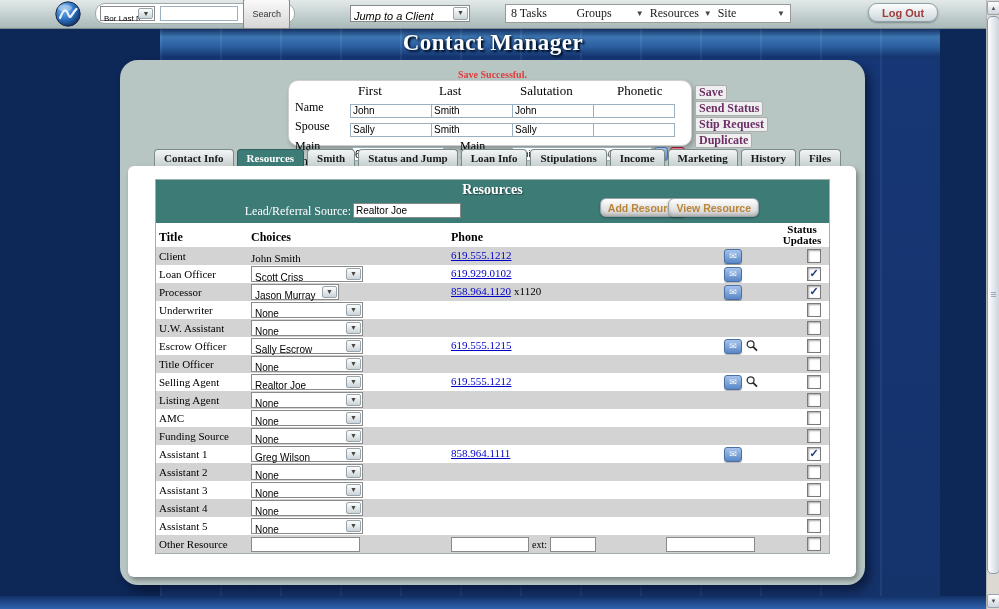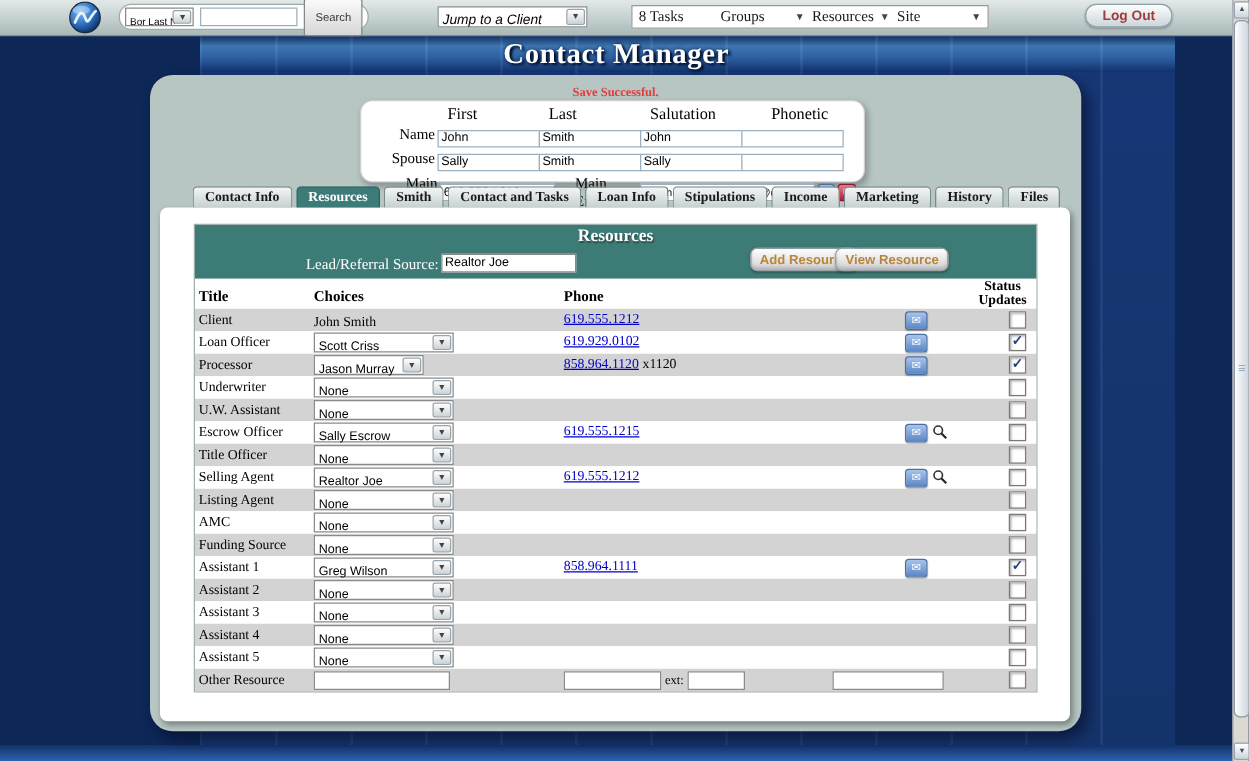--- a/index.html
+++ b/index.html
@@ -56,21 +56,21 @@
     box-shadow:5px 6px 10px rgba(4,10,30,.55);z-index:3;}
   .savemsg{position:absolute;top:9px;left:0;width:100%;text-align:center;
     font:bold 10px "Liberation Serif",serif;color:#e23c3c;}
 
   
   .form-box{position:absolute;left:168px;top:20px;width:404px;height:66px;background:#fff;border:1px solid #cfcfcf;
     border-radius:10px;box-shadow:2px 3px 5px rgba(0,0,0,.25);box-sizing:border-box;padding:2px 6px 4px 6px;}
   .f-grid{display:grid;grid-template-columns:55px 81px 81px 81px 84px;row-gap:1px;}
   .f-head{font:13px "Liberation Serif",serif;padding-left:8px;}
   .f-head.phonetic{padding-left:24px;}
-  .f-label{font:12px "Liberation Serif",serif;text-align:right;padding-right:2px;line-height:15px;}
+  .f-label{font:12px "Liberation Serif",serif;text-align:left;padding-right:2px;line-height:15px;}
   .f-grid input{width:76px;height:12px;border:1px solid #9ab0c0;font:10px "Liberation Sans",sans-serif;padding:0 2px;}
   .f-row3{display:flex;align-items:center;margin-top:2px;}
   .f-row3 .f-label{width:55px;flex:none;}
   .mp-input{width:86px!important;}
   .me-label{font:12px "Liberation Serif",serif;margin-left:16px;margin-right:1px;}
   .me-input{width:148px!important;font-size:8.5px!important;}
   .sq-icon{width:14px;height:12px;border-radius:3px;margin-left:2px;text-align:center;
     font-size:8px;line-height:12px;color:#fff;display:inline-block;}
   .sq-icon.blue{background:linear-gradient(#9fc0ea,#5a87c6);border:1px solid #4a6fa5;}
   .sq-icon.red{background:linear-gradient(#e87a8a,#ad1f3f);border:1px solid #8c1830;}
@@ -232,25 +232,31 @@
       <div class="f-row3">
         <span class="f-label">Main Phone</span>
         <input class="mp-input" style="width: 86px; height: 12px; border: 1px solid rgb(154, 176, 192); font: 10px &quot;Liberation Sans&quot;, sans-serif; padding: 0px 2px;" value="619.555.1212">
         <span class="me-label">Main Email</span>
         <input class="me-input" style="width: 148px; height: 12px; border: 1px solid rgb(154, 176, 192); font: 8.5px &quot;Liberation Sans&quot;, sans-serif; padding: 0px 2px;" value="jsmith@email.net,ssmith@email.net">
         <span class="sq-icon blue">✉</span>
         <span class="sq-icon red">✉</span>
       </div>
     </div>
 
+    <div class="action-links">
+        <div class="chip">Save</div>
+        <div class="chip">Send Status</div>
+        <div class="chip">Stip Request</div>
+        <div class="chip">Duplicate</div>
+      </div>
     <div class="tabs">
         <div class="tab">Contact Info</div>
         <div class="tab active">Resources</div>
         <div class="tab">Smith</div>
-        <div class="tab">Contact and Tasks</div>
+        <div class="tab">Status and Jump</div>
         <div class="tab">Loan Info</div>
         <div class="tab">Stipulations</div>
         <div class="tab">Income</div>
         <div class="tab">Marketing</div>
         <div class="tab">History</div>
         <div class="tab">Files</div>
       </div>
 
     <div class="content">
       <div class="rtable">

